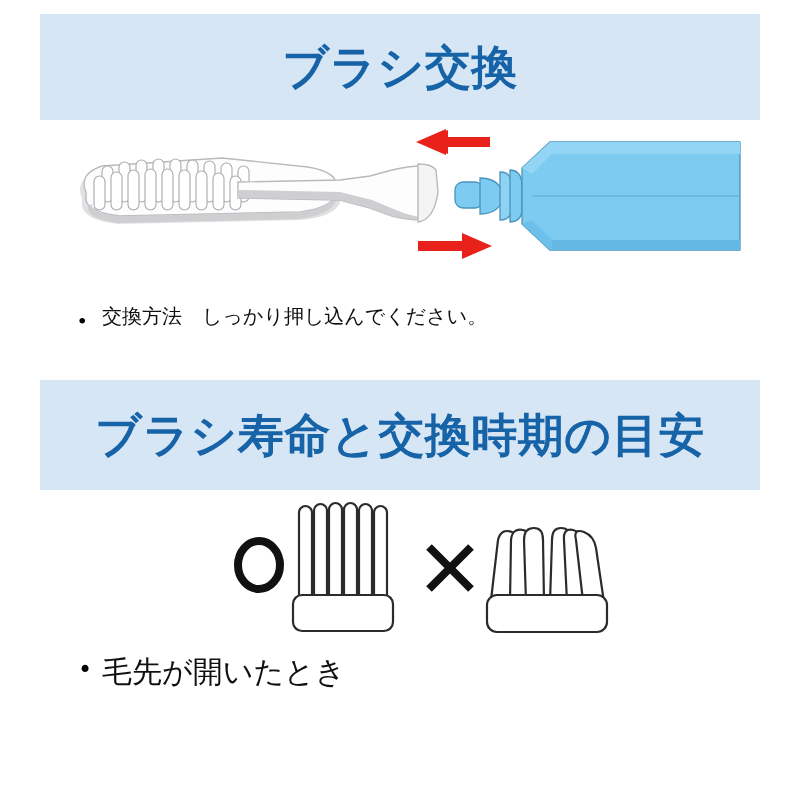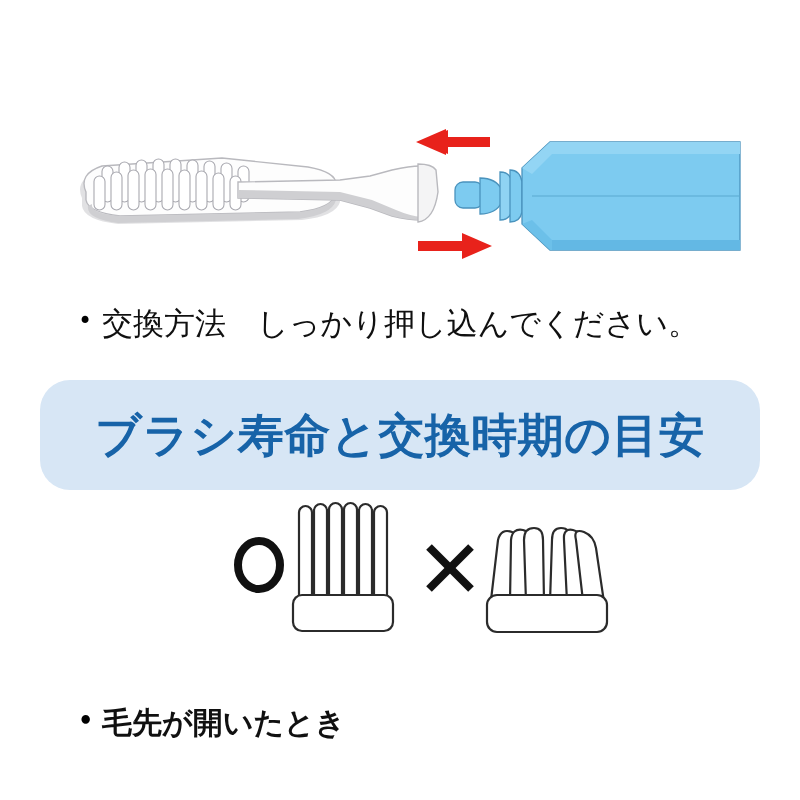--- a/index.html
+++ b/index.html
@@ -39,21 +39,21 @@
     color: #1763a8;
     font-weight: bold;
     font-family: "DejaVu Sans", "Liberation Sans", sans-serif;
     letter-spacing: 0.5px;
     line-height: 1;
   }
 
   #header-1 { top: 14px; height: 106px; }
   #header-1 .title { font-size: 46px; }
 
-  #header-2 { top: 380px; height: 110px; border-radius: 30px; }
+  #header-2 { top: 380px; height: 110px; }
   #header-2 .title { font-size: 46px; }
 
   
   .illustration {
     position: absolute;
     left: 40px;
     width: 720px;
   }
   #illustration-replace { top: 120px; height: 170px; }
   #illustration-wear    { top: 490px; height: 160px; }
@@ -78,32 +78,35 @@
     content: "\2022";
     position: absolute;
     left: 6px;
     top: 0;
     font-size: 24px;
     line-height: 1.55;
     color: #000000;
   }
 
   #list-replace { left: 72px; top: 303px; }
-  #list-replace li { font-size: 31px; }
-
-  #list-wear { left: 72px; top: 703px; font-weight: bold; }
+  #list-replace li { font-size: 20px; font-family: Liberation Serif, serif; }
+
+  #list-wear { left: 72px; top: 652px; }
   #list-wear li { font-size: 30px; margin-bottom: 2px; }
 
   svg { display: block; }
 </style>
 </head>
 <body>
 
 <div class="page">
 
+  <div class="section-header" id="header-1">
+    <div class="title">ブラシ交換</div>
+  </div>
 
   <div class="illustration" id="illustration-replace">
     <svg width="720" height="170" viewBox="0 0 720 170">
 
       <g>
         <path d="M 408 22 L 408 10 L 378 22 L 408 34 L 408 23 L 448 23 L 448 21 Z" fill="#e8221b"></path>
         <rect x="404" y="17" width="46" height="10" fill="#e8221b"></rect>
         <path d="M 406 9 L 376 22 L 406 35 Z" fill="#e8221b"></path>
       </g>
 

